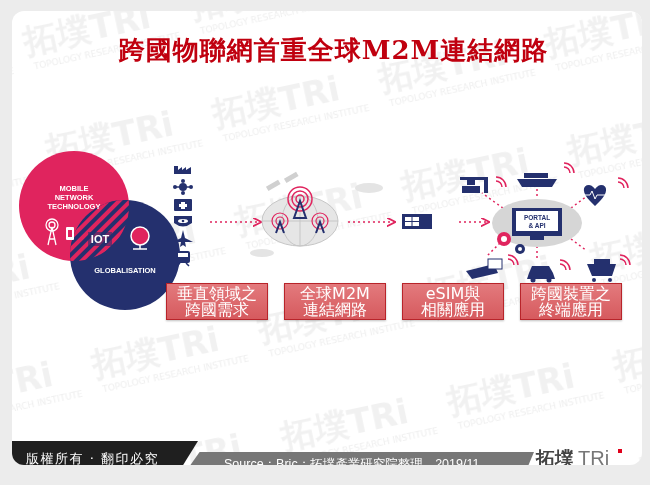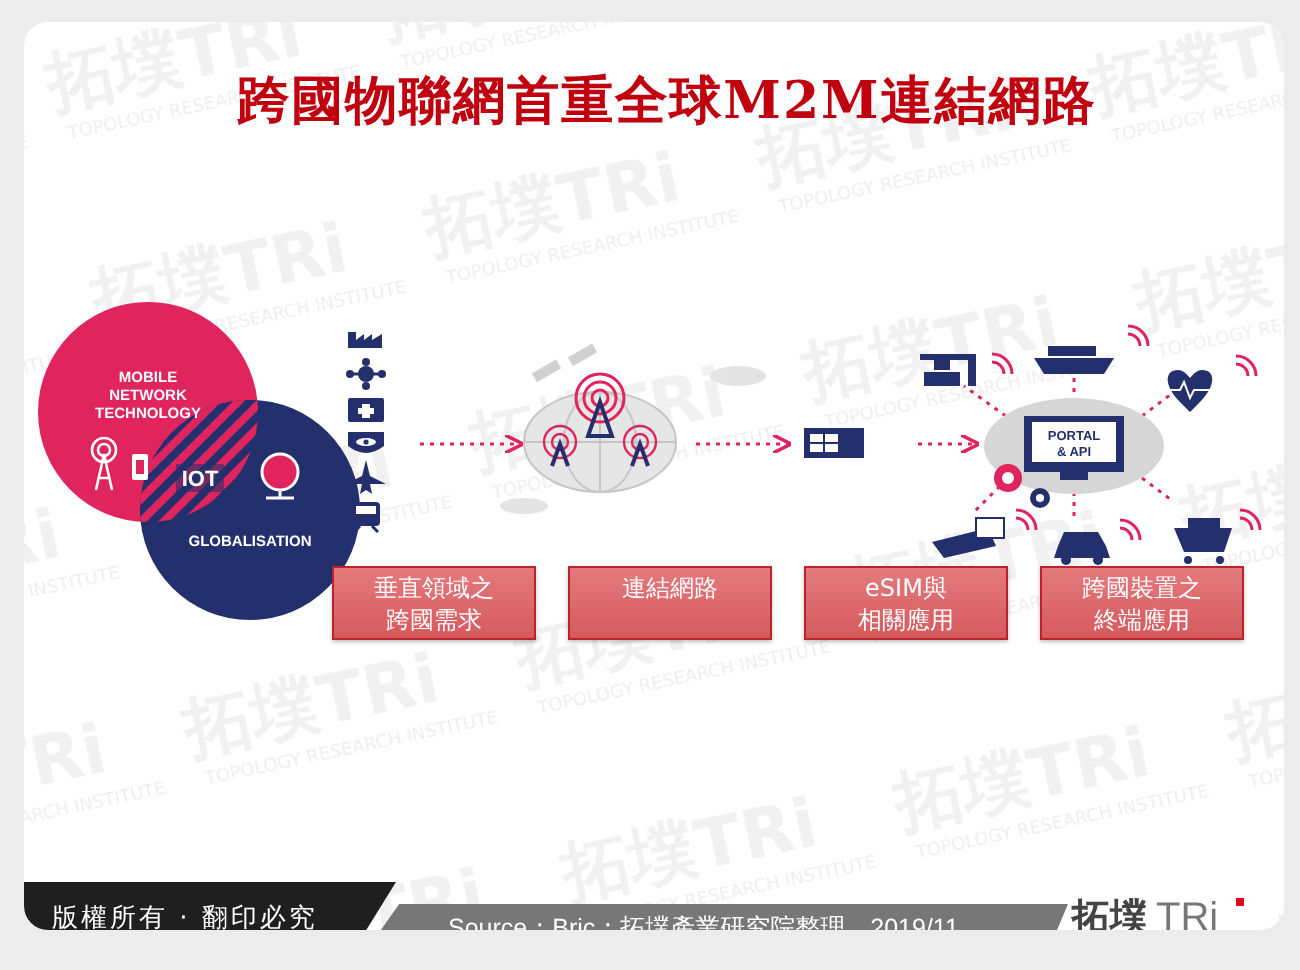--- a/index.html
+++ b/index.html
@@ -17,21 +17,21 @@
     font-family: "DejaVu Serif", "Liberation Serif", serif; font-weight: bold;
     font-size: 26px; color: #c0000f; letter-spacing: 1px; padding-left: 13px;
   }
 
   .diagram { position: absolute; left: 0; top: 0; width: 630px; height: 454px; }
 
   .label-box {
     position: absolute; width: 102px; height: 37px;
     background: linear-gradient(#e37a7d, #d65a5e);
     border: 1px solid #b8242a; box-shadow: 0 1px 2px rgba(0,0,0,0.25);
-    color: #fff; font-size: 12px; line-height: 16px; text-align: center;
+    color: #fff; font-size: 16px; line-height: 16px; text-align: center;
     padding-top: 2px; font-family: "DejaVu Sans", sans-serif;
   }
 
   .footer-left {
     position: absolute; left: 0; top: 430px; height: 36px; width: 186px;
     background: #1f1f1f; border-radius: 0 0 0 12px;
     clip-path: polygon(0 0, 100% 0, 88% 100%, 0 100%);
     text-align: right;
   }
   .footer-left span {
@@ -231,20 +231,21 @@
         <path d="M608,248 a6,6 0 0 1 6,6 M608,244 a10,10 0 0 1 10,10"></path>
       </g>
     </g>
   </svg>
 
   <div class="label-box" style="left:154px; top:272px;">
     <div>垂直領域之</div>
     <div>跨國需求</div>
   </div>
   <div class="label-box" style="left:272px; top:272px;">
+    <div>全球M2M</div>
     <div>連結網路</div>
   </div>
   <div class="label-box" style="left:508px; top:272px;">
     <div>跨國裝置之</div>
     <div>終端應用</div>
   </div>
   <div class="label-box" style="left:390px; top:272px;">
     <div>eSIM與</div>
     <div>相關應用</div>
   </div>

